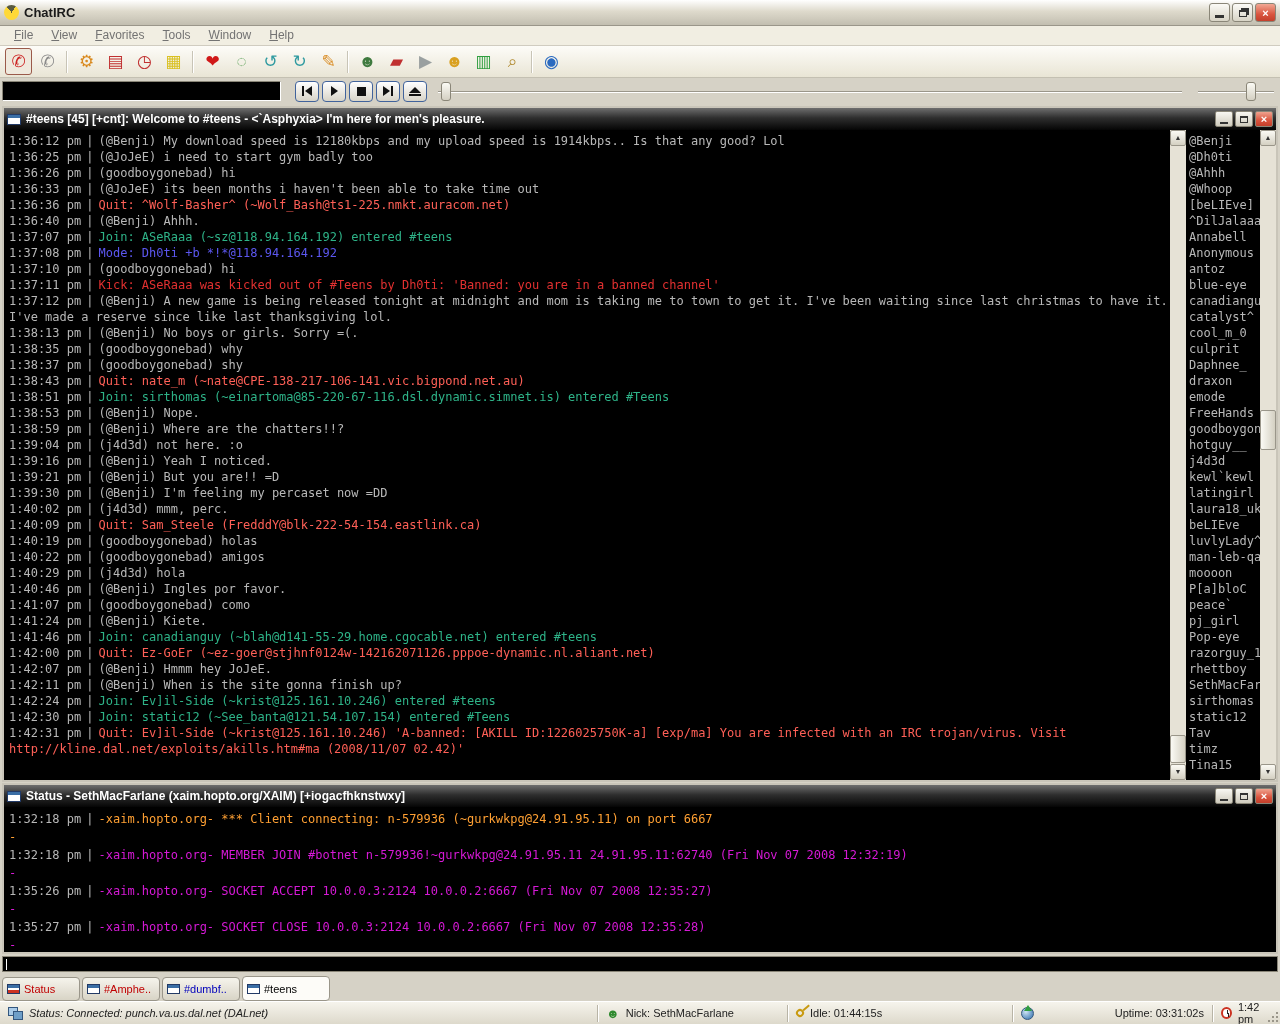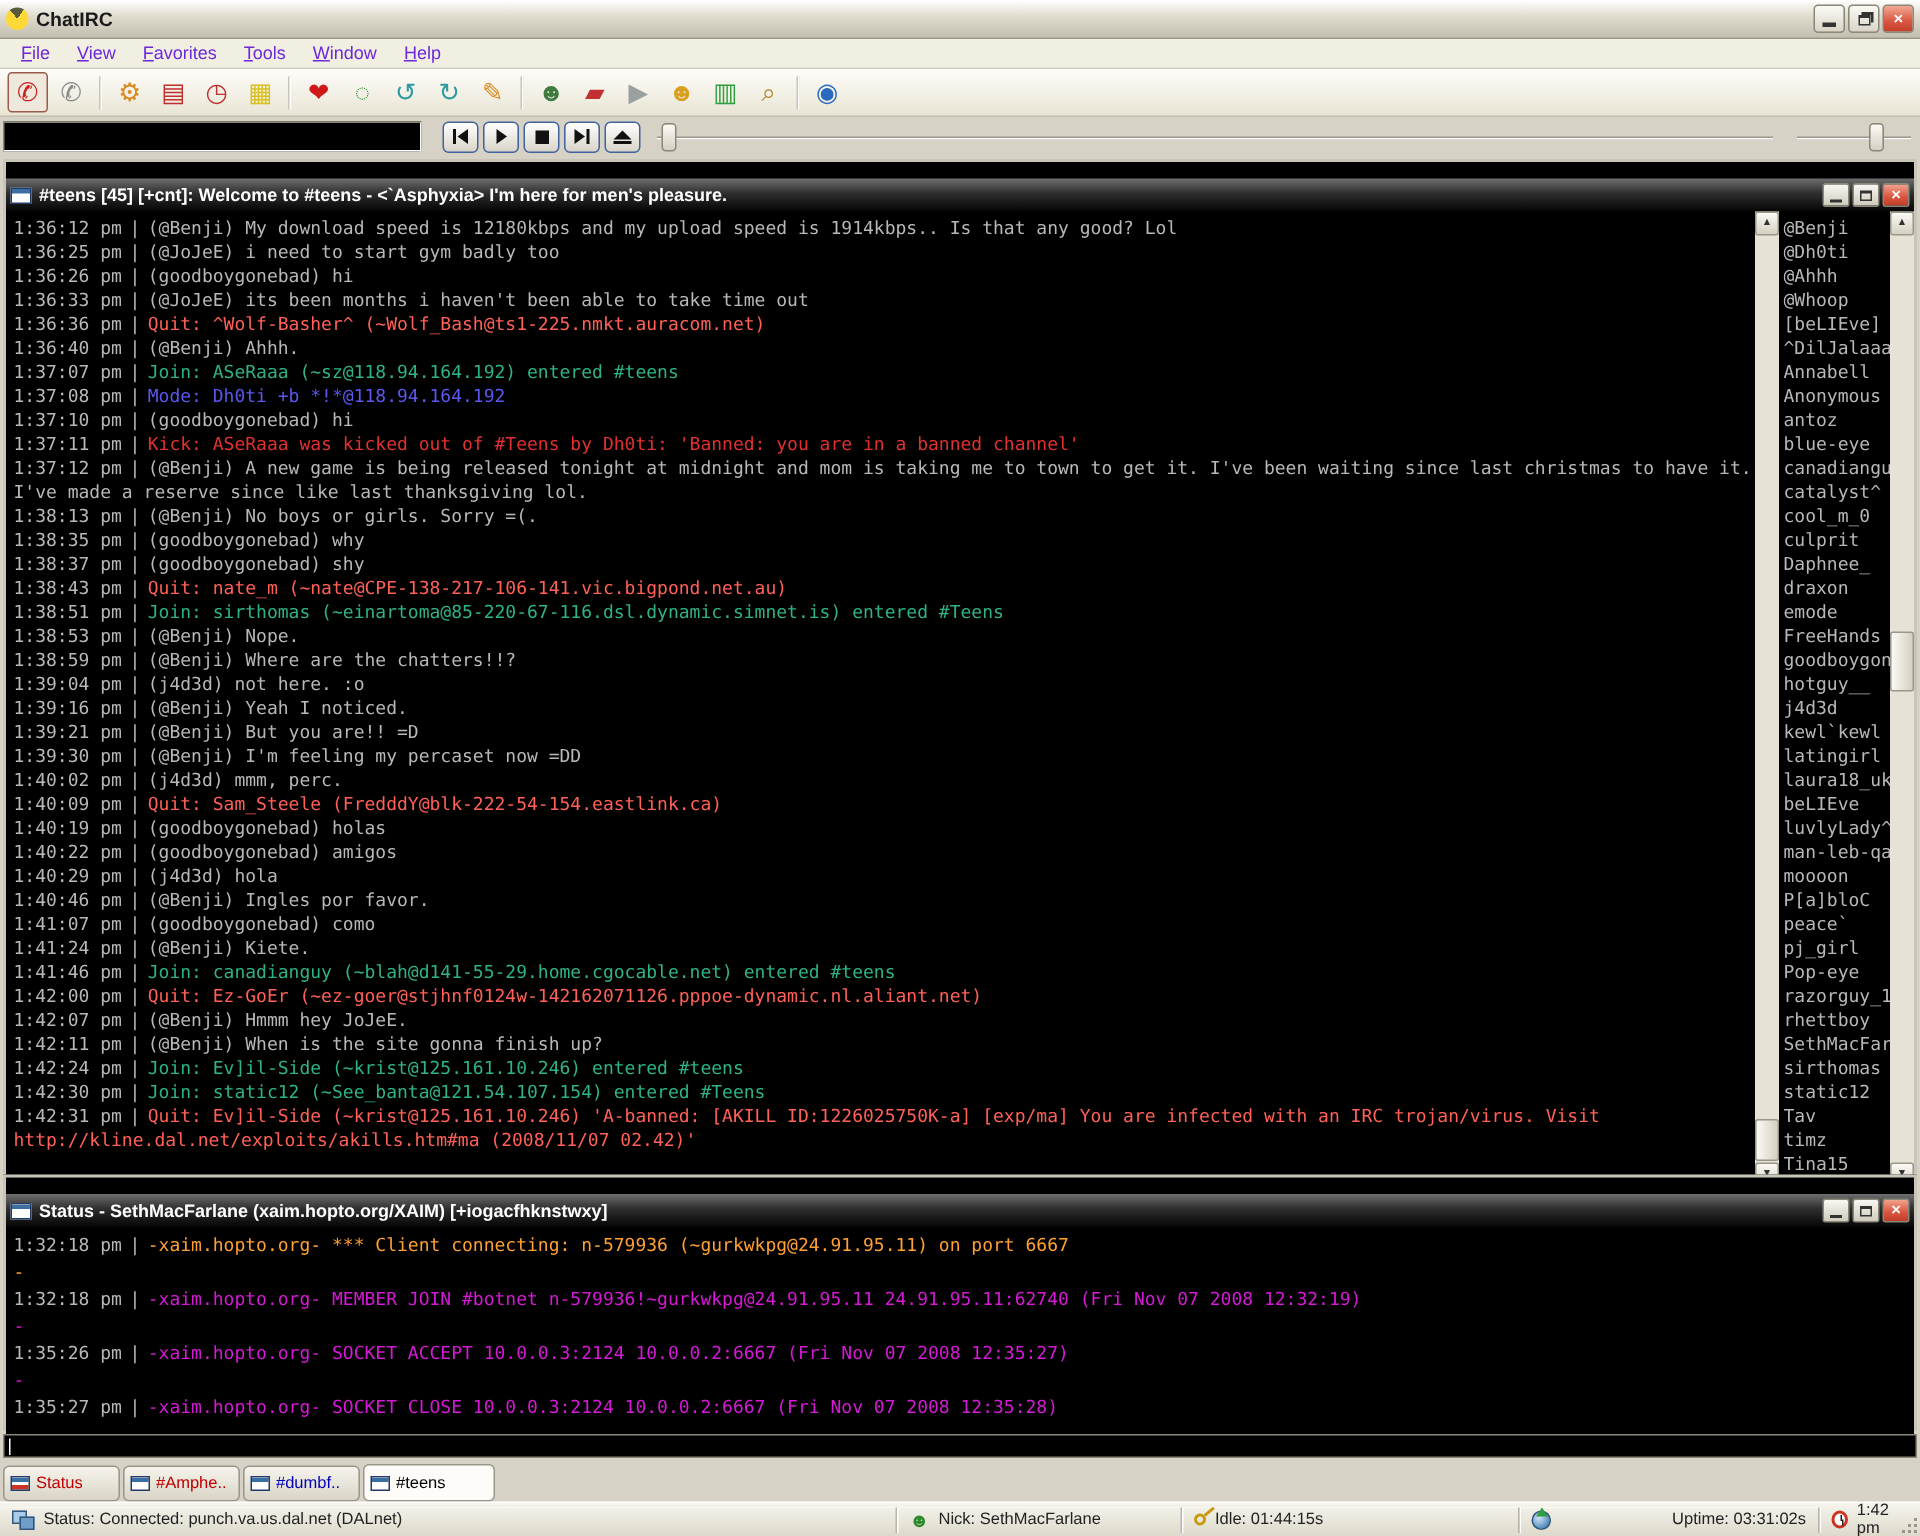--- a/index.html
+++ b/index.html
@@ -17,21 +17,21 @@
   .wbtn { width:21px; height:19px; border:1px solid #8a8678; border-radius:3px;
     background:linear-gradient(#fbfaf6,#d8d4c6); display:flex; align-items:center; justify-content:center;
     font-size:11px; color:#222; position:relative; }
   .wbtn.close { background:linear-gradient(#f2a894,#d95640 60%,#c4402c); color:#fff; font-weight:bold; }
   .min-glyph { position:absolute; bottom:3px; left:5px; width:9px; height:3px; background:#333; }
   .max-glyph { width:9px; height:8px; border:1px solid #333; border-top-width:3px; background:transparent; }
   .restore-glyph { width:8px; height:7px; border:1px solid #333; border-top-width:2px; box-shadow:2px -2px 0 #333; margin:2px 0 0 0; }
 
   
   .menubar { height:20px; background:#f1eee2; display:flex; align-items:center; padding-left:6px;
-    border-bottom:1px solid #d0ccc0; font-size:12px; color:#6d28d9; }
+    border-bottom:1px solid #d0ccc0; font-size:12px; color:#737373; }
   .menu-item { padding:2px 10px 3px 8px; }
   .menu-item::first-letter { text-decoration:underline; }
 
   
   .toolbar { height:32px; background:linear-gradient(#fdfcf8,#e9e5d5); display:flex; align-items:center;
     padding-left:4px; border-bottom:1px solid #c4c0b2; }
   .tbi { width:27px; height:27px; margin:0 1px; border-radius:3px; display:flex; align-items:center;
     justify-content:center; font-size:17px; }
   .tbi:first-child { border:1px solid #9a5a4a; background:#efe9dd; }
   .tbi.sep { width:2px; height:22px; margin:0 4px; background:#c8c4b6; border-right:1px solid #fff; border-radius:0; }
@@ -52,21 +52,21 @@
   .bar-h { width:12px; height:2px; background:#111; }
   .slider { position:relative; height:21px; flex:1; margin:0 8px; }
   .slider .track { position:absolute; top:10px; left:0; right:0; height:2px; background:#9a968a; border-bottom:1px solid #fff; }
   .thumb { position:absolute; top:1px; width:10px; height:19px; border:1px solid #8a8678; border-radius:3px;
     background:linear-gradient(#fbfaf4,#d4d0c2); }
   .slider.vol { flex:0 0 76px; margin-right:4px; }
 
   
   .child { position:absolute; left:2px; width:1276px; border:2px solid #c9c5b9; background:#000; }
   .child-titlebar { height:22px; background:linear-gradient(#6e6e6e,#2e2e2e 45%,#050505);
-    display:flex; align-items:center; padding:0 3px;margin-top:11px; }
+    display:flex; align-items:center; padding:0 3px; }
   .win-ico { width:14px; height:11px; background:#fff; border:1px solid #223a66;
     box-shadow:inset 0 3px 0 #3a6ea5; margin-right:5px; flex:0 0 auto; }
   .child-titlebar .ctitle { color:#fff; font-weight:bold; font-size:12px; flex:1;
     white-space:nowrap; overflow:hidden; }
   .cbtn { width:18px; height:16px; border:1px solid #8a8678; border-radius:2px; margin-left:2px;
     background:linear-gradient(#f8f7f2,#cfcbbd); display:flex; align-items:center; justify-content:center;
     font-size:10px; color:#222; position:relative; }
   .cbtn.close { background:linear-gradient(#f0a28e,#d9543e 60%,#c23e2a); color:#fff; font-weight:bold; font-size:11px; }
   .cbtn .min-glyph { width:8px; height:2px; bottom:2px; left:4px; }
   .cbtn .max-glyph { width:8px; height:7px; border-top-width:2px; }
@@ -116,21 +116,21 @@
   .tab.s-red .tab-label { color:#c00000; }
   .tab.s-blue .tab-label { color:#0000bb; }
   .tab.s-black .tab-label { color:#000; }
 
   
   .statusbar { position:absolute; left:0; top:1001px; width:1280px; height:23px;
     background:linear-gradient(#f6f4ec,#ddd9cb); border-top:1px solid #fff; display:flex; align-items:center;
     font-size:11px; color:#222; }
   .sb-sec { display:flex; align-items:center; gap:6px; padding:0 8px; height:17px;
     border-right:1px solid #b8b4a6; box-shadow:1px 0 0 #fff; }
-  .sb-sec.first { flex:0 0 598px; }
+  .sb-sec.first { flex:0 0 598px;font-style:italic; }
   .sb-sec.nick-sec { flex:0 0 190px; }
   .sb-sec.idle-sec { flex:0 0 225px; }
   .sb-sec.uptime-sec { flex:0 0 200px;justify-content:space-between; }
   .sb-sec.clock-sec { flex:1; border-right:none; box-shadow:none; }
   .ic-net { position:relative; width:15px; height:13px; }
   .ic-net::before { content:""; position:absolute; left:0; top:0; width:8px; height:7px; background:#aacbe8; border:1px solid #33567e; }
   .ic-net::after { content:""; position:absolute; right:0; bottom:0; width:8px; height:7px; background:#6f9fc8; border:1px solid #33567e; }
   .ic-nick { color:#2f8a2f; font-size:13px; line-height:1; }
   .ic-idle { width:8px; height:8px; border:2px solid #c89a10; border-radius:50%; position:relative; transform:rotate(-40deg); }
   .ic-idle::after { content:""; position:absolute; left:6px; top:1px; width:8px; height:2px; background:#c89a10; }

